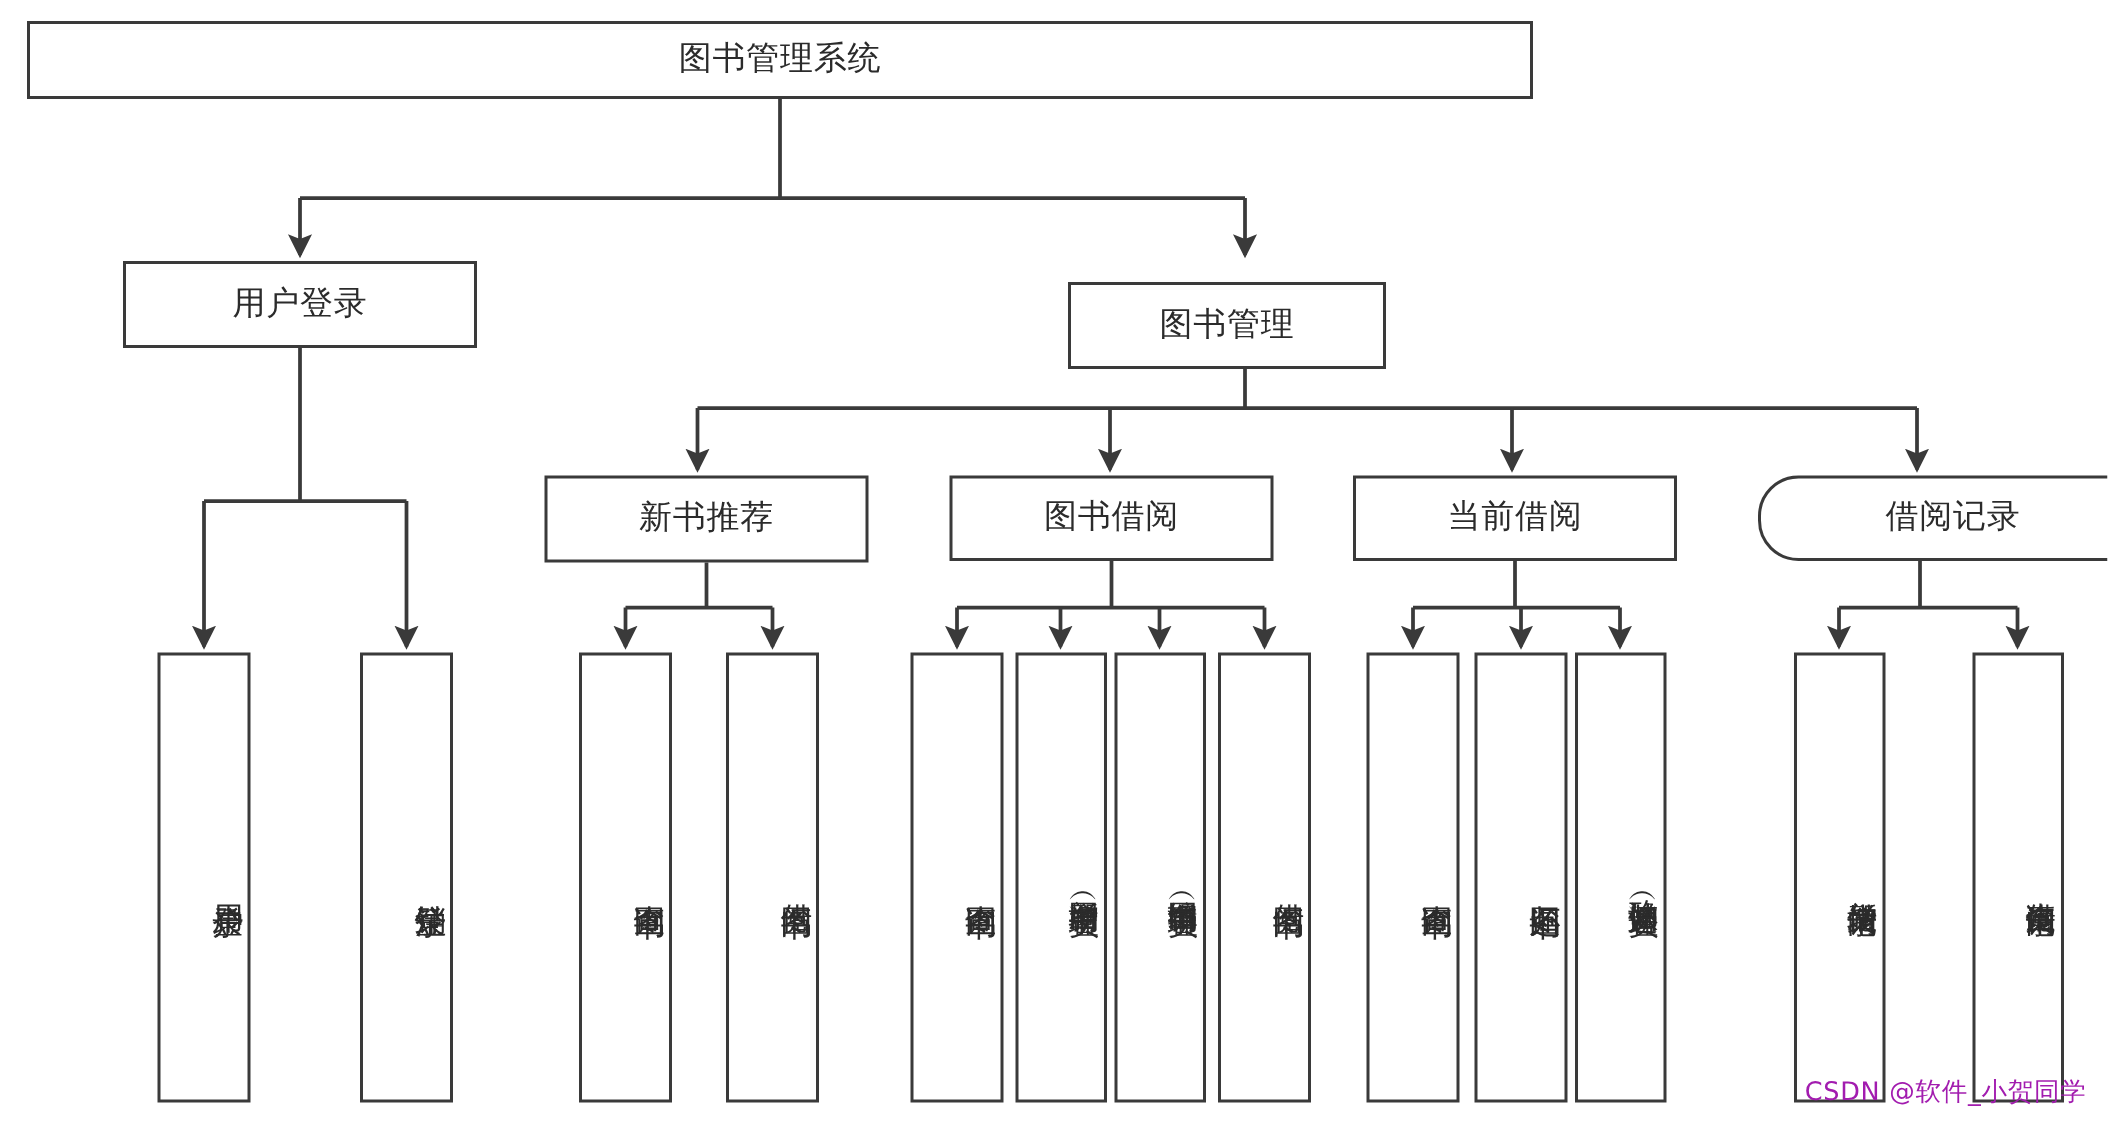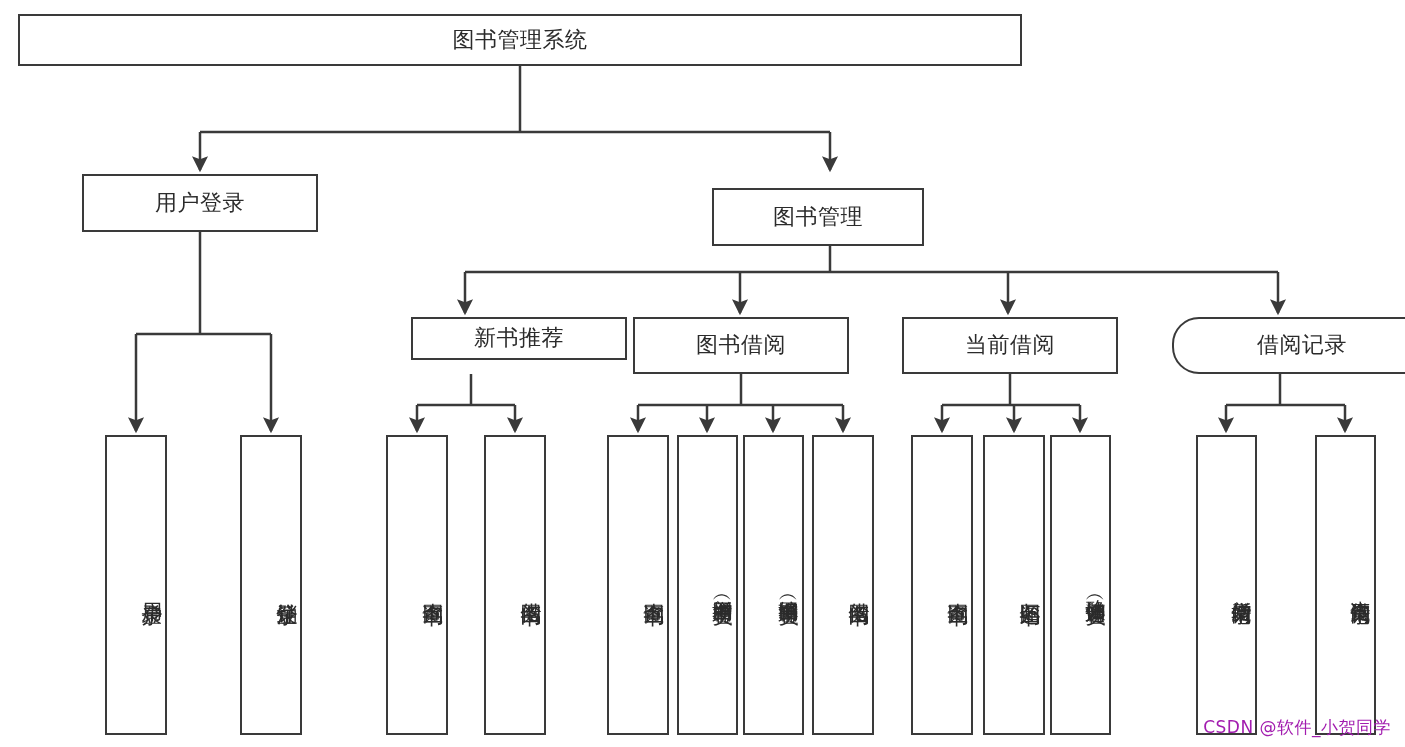--- a/index.html
+++ b/index.html
@@ -131,21 +131,21 @@
     <span class="label">图书管理系统</span>
   </div>
 
   <div class="node horizontal" style="left:82px; top:174px; width:236px; height:58px;">
     <span class="label">用户登录</span>
   </div>
   <div class="node horizontal" style="left:712px; top:188px; width:212px; height:58px;text-align:right;">
     <span class="label">图书管理</span>
   </div>
 
-  <div class="node horizontal" style="left:363px; top:317px; width:216px; height:43px;margin-left:48px;">
+  <div class="node horizontal" style="left:363px; top:317px; width:216px; height:58px;">
     <span class="label">新书推荐</span>
   </div>
   <div class="node horizontal" style="left:902px; top:317px; width:216px; height:57px;">
     <span class="label">当前借阅</span>
   </div>
   <div class="node horizontal" style="left:633px; top:317px; width:216px; height:57px;">
     <span class="label">图书借阅</span>
   </div>
   <div class="node horizontal" style="left:1172px; top:317px; width:260px; height:57px;border-radius:27px;">
     <span class="label">借阅记录</span>

